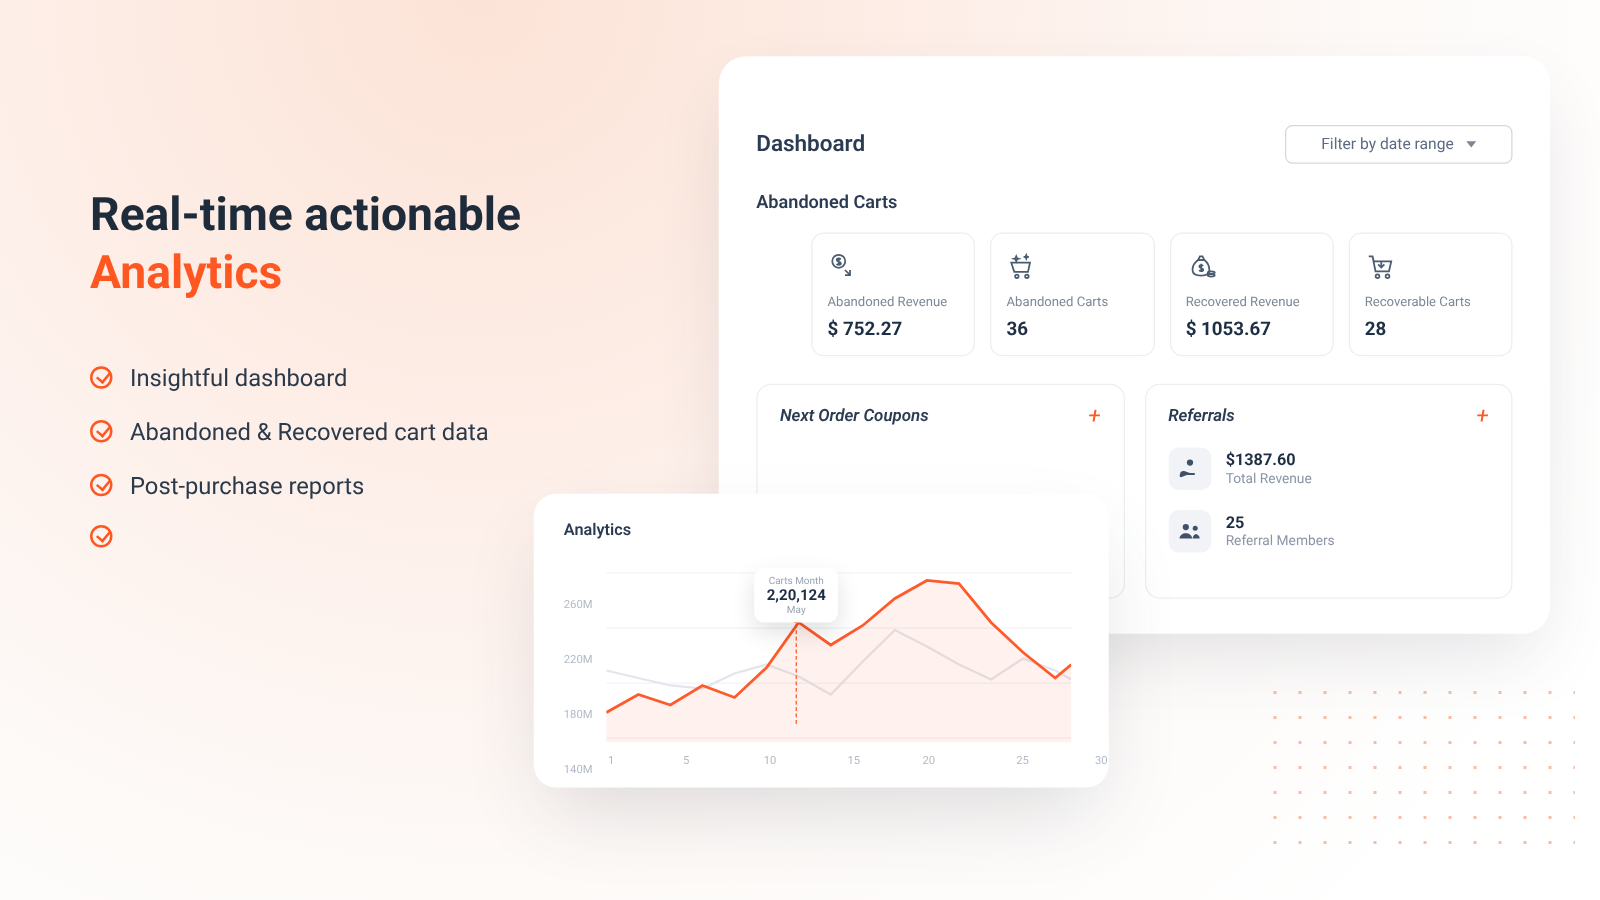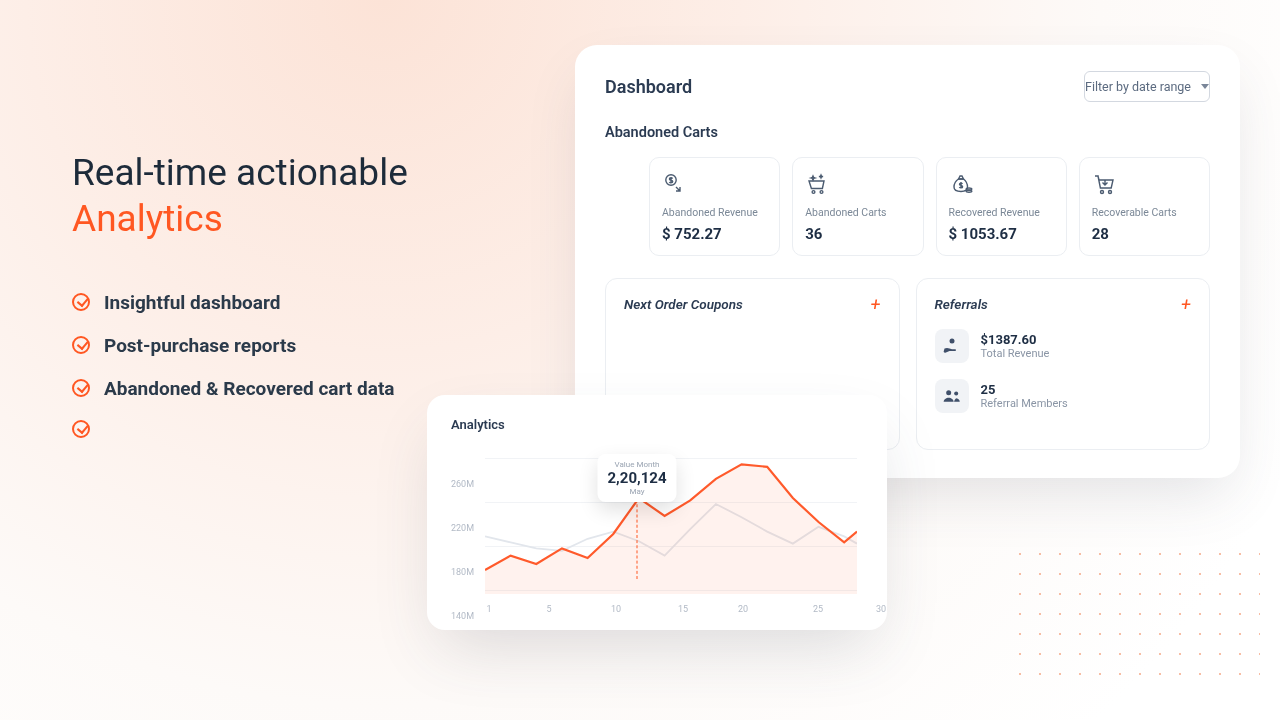--- a/index.html
+++ b/index.html
@@ -1,30 +1,30 @@
 <!DOCTYPE html>
 <html><head>
 <meta charset="utf-8">
 <style>
   *{box-sizing:border-box;margin:0;padding:0;font-family:-apple-system,BlinkMacSystemFont,"Segoe UI",Roboto,sans-serif;}
   body{width:1280px;height:720px;overflow:hidden;background:radial-gradient(ellipse 80% 140% at 30% 0%,#fce3d7 0%,#fdeee7 35%,#fdfaf8 70%,#ffffff 100%);position:relative;}
   
   .left{position:absolute;left:72px;top:150px;width:430px;}
-  .headline{font-size:37px;line-height:1.25;font-weight:400;color:#1d2b3a;}
+  .headline{font-size:37px;line-height:1.25;font-weight:700;color:#1d2b3a;}
   .headline .hl-accent{color:#ff5722;display:block;}
-  .features{margin-top:48px;font-weight:bold;}
+  .features{margin-top:48px;}
   .feat{display:flex;align-items:center;gap:14px;margin-bottom:20px;}
   .check{width:18px;height:18px;border:2px solid #ff5722;border-radius:50%;position:relative;flex:0 0 18px;}
   .check:after{content:"";position:absolute;left:4px;top:4px;width:5px;height:8px;border-right:2px solid #ff5722;border-bottom:2px solid #ff5722;transform:rotate(40deg) translate(-1px,-3px);}
   .feat-label{font-size:19px;color:#2b3a4a;}
   
   .dash{position:absolute;left:575px;top:45px;width:665px;background:#fff;border-radius:22px;box-shadow:0 25px 60px -12px rgba(60,70,90,.15);padding:26px 30px 28px;}
-  .dash-head{display:flex;justify-content:space-between;align-items:center;}
+  .dash-head{display:flex;justify-content:space-between;align-items:center;margin-top:29px;}
   .dash-title{font-size:18px;font-weight:600;color:#2b3b52;}
-  .filter-btn{display:flex;align-items:center;gap:10px;border:1px solid #d3d8e0;border-radius:6px;padding:7px 0;font-size:12.5px;color:#5c6b80;background:#fff;cursor:pointer;}
+  .filter-btn{display:flex;align-items:center;gap:10px;border:1px solid #d3d8e0;border-radius:6px;padding:7px 28px;font-size:12.5px;color:#5c6b80;background:#fff;cursor:pointer;}
   .tri{width:0;height:0;border-left:4px solid transparent;border-right:4px solid transparent;border-top:5px solid #7a8699;}
   .sub-title{margin-top:22px;font-size:14.5px;font-weight:600;color:#2b3b52;}
   .cards{display:flex;gap:12px;margin-top:16px;padding-left:44px;}
   .stat{flex:1;border:1px solid #ebeef2;border-radius:10px;padding:14px 12px 12px;}
   .stat-ico{height:26px;color:#4b5b70;}
   .stat-label{margin-top:8px;font-size:10.5px;line-height:1.25;color:#7b8897;}
   .stat-val{margin-top:6px;font-size:15px;font-weight:700;color:#1e2e44;}
   
   .panels{display:flex;gap:16px;margin-top:22px;}
   .panel{flex:1;border:1px solid #ebeef2;border-radius:12px;padding:16px 18px;}
@@ -38,46 +38,46 @@
   
   .analytics{position:absolute;left:427px;top:395px;width:460px;background:#fff;border-radius:18px;box-shadow:0 28px 66px -14px rgba(60,70,90,.18);padding:22px 24px 16px;}
   .an-title{font-size:13px;font-weight:600;color:#2b3b52;margin-bottom:12px;}
   .chart-wrap{position:relative;height:170px;}
   .ylab{position:absolute;left:0;font-size:9px;color:#b2bac6;transform:translateY(-50%);margin-top:26px;}
   .grid{position:absolute;left:34px;right:6px;height:0;border-top:1px solid #f1f3f6;}
   .xlab{position:absolute;bottom:0;font-size:9px;color:#b2bac6;transform:translateX(-50%);}
   svg.lines{position:absolute;left:34px;top:6px;right:6px;bottom:20px;width:calc(100% - 40px);height:calc(100% - 26px);}
   .tooltip{position:absolute;left:186px;top:10px;background:#fff;border-radius:8px;box-shadow:0 8px 20px rgba(0,0,0,.12);padding:6px 10px;text-align:center;transform:translateX(-50%);}
   .tooltip .tm{font-size:8px;color:#9aa4b2;}
-  .tooltip .tv{font-size:15px;font-weight:700;color:#1e2e44;}
+  .tooltip .tv{font-size:12px;font-weight:700;color:#1e2e44;}
   .vline{position:absolute;left:186px;top:50px;height:85px;border-left:1.6px dashed #ff5722;transform:translateX(-50%);}
   .dot{position:absolute;left:186px;top:50px;width:9px;height:9px;background:#fff;border:2.2px solid #ff5722;border-radius:50%;transform:translate(-50%,-50%);}
   
   .dots{position:absolute;right:20px;bottom:36px;width:250px;height:140px;background-image:radial-gradient(circle,#f0895c 1.3px,transparent 1.4px);background-size:20px 20px;opacity:.55;z-index:-1;}
 </style>
 </head>
 <body>
 
 <div class="left">
   <div class="headline">
     <span>Real-time actionable</span>
     <span class="hl-accent">Analytics</span>
   </div>
   <div class="features">
     <div class="feat">
         <span class="check"></span>
         <span class="feat-label">Insightful dashboard</span>
       </div>
     <div class="feat">
         <span class="check"></span>
+        <span class="feat-label">Abandoned &amp; Recovered cart data</span>
+      </div>
+    <div class="feat">
+        <span class="check"></span>
         <span class="feat-label">Post-purchase reports</span>
-      </div>
-    <div class="feat">
-        <span class="check"></span>
-        <span class="feat-label">Abandoned &amp; Recovered cart data</span>
       </div>
     <div class="feat">
         <span class="check"></span>
       </div>
   </div>
 </div>
 
 <div class="dash">
   <div class="dash-head">
     <div class="dash-title">Dashboard</div>
@@ -188,21 +188,21 @@
 
     <svg class="lines" viewBox="0 0 100 100" preserveAspectRatio="none">
       <path id="series-prev" fill="none" stroke="#e2e6ec" stroke-width="1.8" vector-effect="non-scaling-stroke" d="M 0.00 60.00 L 6.90 64.17 L 13.79 68.33 L 20.69 70.00 L 27.59 61.67 L 34.48 56.67 L 41.38 63.33 L 48.28 73.33 L 55.17 55.00 L 62.07 37.50 L 68.97 46.67 L 75.86 56.67 L 82.76 65.00 L 89.66 53.33 L 96.55 60.00 L 100.00 65.00"></path>
       <path id="series-curr-fill" fill="rgba(255,90,43,0.08)" stroke="none" d="M 0.00 83.33 L 6.90 73.33 L 13.79 79.17 L 20.69 68.33 L 27.59 75.00 L 34.48 58.33 L 41.38 33.33 L 48.28 45.83 L 55.17 35.00 L 62.07 20.00 L 68.97 10.00 L 75.86 11.67 L 82.76 33.33 L 89.66 50.00 L 96.55 64.17 L 100.00 56.67 L 100 100 L 0 100 Z"></path>
       <path id="series-curr" fill="none" stroke="#ff5a2b" stroke-width="2.2" vector-effect="non-scaling-stroke" d="M 0.00 83.33 L 6.90 73.33 L 13.79 79.17 L 20.69 68.33 L 27.59 75.00 L 34.48 58.33 L 41.38 33.33 L 48.28 45.83 L 55.17 35.00 L 62.07 20.00 L 68.97 10.00 L 75.86 11.67 L 82.76 33.33 L 89.66 50.00 L 96.55 64.17 L 100.00 56.67"></path>
     </svg>
 
     <div class="vline"></div>
     <div class="dot"></div>
     <div class="tooltip">
-      <div class="tm">Value Month</div>
+      <div class="tm">Carts Month</div>
       <div class="tv">2,20,124</div>
       <div class="tm">May</div>
     </div>
 
     <span class="xlab" style="left:38px">1</span>
     <span class="xlab" style="left:98px">5</span>
     <span class="xlab" style="left:165px">10</span>
     <span class="xlab" style="left:232px">15</span>
     <span class="xlab" style="left:292px">20</span>
     <span class="xlab" style="left:367px">25</span>

